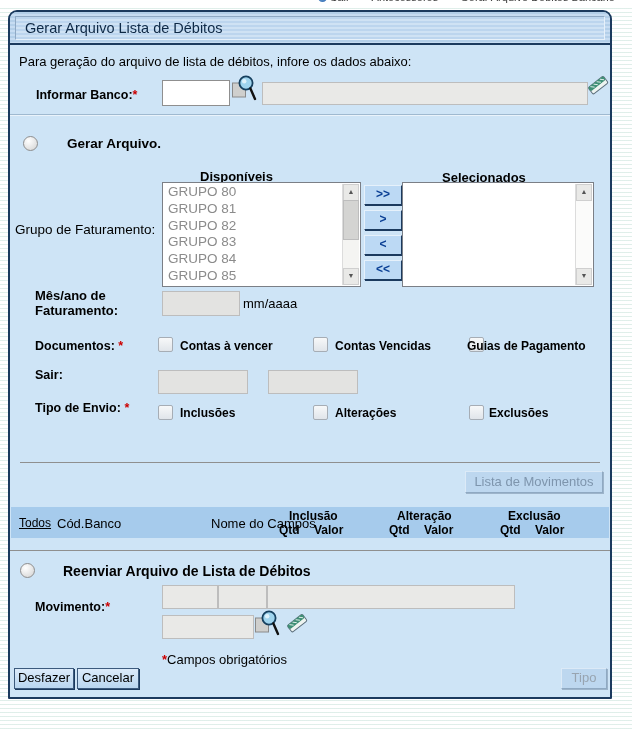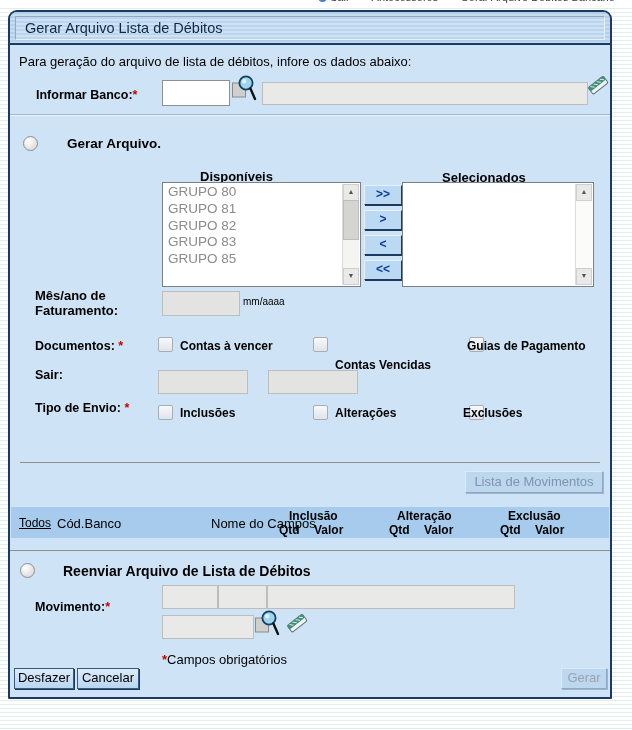--- a/index.html
+++ b/index.html
@@ -18,21 +18,21 @@
         background:#cee4f6;border:2px solid #1b3a5e;border-radius:9px 9px 1px 1px;}
   .titlebar{position:absolute;top:0;left:0;right:0;height:31px;border-radius:7px 7px 0 0;
         background:repeating-linear-gradient(180deg,#b3cfe9 0 2px,#c6dcf2 2px 4px);
         border-bottom:2px solid #1b3a5e;}
   .title-inner{position:absolute;top:4px;left:5px;right:5px;bottom:3px;
         background:repeating-linear-gradient(180deg,#bcd5ee 0 2px,#cfe2f4 2px 4px);
         border:1px solid;border-color:#8fa9c4 #e7f1fa #e7f1fa #8fa9c4;
         font-size:14.5px;color:#0e2946;line-height:22px;padding-left:9px;}
   .instruction{position:absolute;top:42px;left:9px;font-size:13px;color:#000;}
   .lbl{font-size:12.5px;font-weight:bold;color:#000;padding-left:20px;}
-  .lbl-reg{font-size:10px;color:#000;}
+  .lbl-reg{font-size:13px;color:#000;}
   .req{color:#cc0000;font-weight:bold;}
   .input-white{position:absolute;background:#fff;border:1px solid #8f8f8f;}
   .input-gray{position:absolute;background:#e9e9e7;border:1px solid #bdbdbd;}
   .sep-light{position:absolute;left:0;right:0;height:0;border-top:1px solid #9fb9d0;border-bottom:1px solid #eaf3fb;}
   .sep-gray{position:absolute;height:0;border-top:1px solid #8f8f8f;}
   .radio{position:absolute;width:13px;height:13px;border-radius:50%;
         background:radial-gradient(circle at 35% 30%, #ffffff, #d2d2d2);border:1px solid #8e8e8e;}
   .chk{position:absolute;width:13px;height:13px;border-radius:2px;
         background:linear-gradient(#f7f8f9,#e0e5ea);border:1px solid #a6adb5;}
   .listbox{position:absolute;background:#fff;border:1px solid #7b7f86;}
@@ -95,27 +95,29 @@
       </svg>
     </div>
 
     <div class="sep-light" style="top:102px;"></div>
 
     <span class="radio" style="top:124px;left:13px;"></span>
     <span class="lbl" style="position:absolute;top:124px;left:37px;font-size:13.5px;">Gerar Arquivo.</span>
 
     <span class="lbl" style="position:absolute;top:157px;left:170px;font-size:13px;">Disponíveis</span>
     <span class="lbl" style="position:absolute;top:158px;left:412px;font-size:13px;">Selecionados</span>
+    <span class="lbl-reg" style="position:absolute;top:210px;left:5px;font-size:13.5px;">Grupo de Faturamento:</span>
 
     <div class="listbox" style="top:170px;left:152px;width:197px;height:103px;">
       <div class="listitems">
         <div>GRUPO 80</div>
         <div>GRUPO 81</div>
         <div>GRUPO 82</div>
         <div>GRUPO 83</div>
+        <div>GRUPO 84</div>
         <div>GRUPO 85</div>
       </div>
       <div class="sb">
         <div class="sb-btn up">▲</div>
         <div class="thumb" style="top:16px;height:38px;"></div>
         <div class="sb-btn down">▼</div>
       </div>
     </div>
 
     <div class="tbtn" style="top:173px;">&gt;&gt;</div>
@@ -131,36 +133,36 @@
     </div>
 
     <span class="lbl" style="position:absolute;top:276px;left:5px;width:120px;font-size:13px;">Mês/ano de Faturamento:</span>
     <input class="input-gray" style="top: 279px; left: 152px; width: 72px; height: 21px; background: rgb(227, 227, 225);" type="text" value="">
     <span class="lbl-reg" style="position:absolute;top:284px;left:233px;">mm/aaaa</span>
 
     <span class="lbl" style="position:absolute;top:327px;left:5px;"><span>Documentos:</span> <span class="req">*</span></span>
     <span class="chk" style="top:325px;left:148px;"></span>
     <span class="chk-label" style="top:327px;left:170px;">Contas à vencer</span>
     <span class="chk" style="top:325px;left:303px;"></span>
-    <span class="chk-label" style="top:327px;left:325px;margin-top:19px;">Contas Vencidas</span>
+    <span class="chk-label" style="top:327px;left:325px;">Contas Vencidas</span>
     <span class="chk" style="top:325px;left:459px;"></span>
     <span class="chk-label" style="top:327px;left:457px;">Guias de Pagamento</span>
 
     <span class="lbl" style="position:absolute;top:356px;left:5px;">Sair:</span>
     <input class="input-gray" style="top: 358px; left: 148px; width: 84px; height: 20px; background: rgb(227, 227, 225);" type="text" value="">
     <span class="lbl" style="position:absolute;top:365px;left:244px;">a</span>
     <input class="input-gray" style="top: 358px; left: 258px; width: 84px; height: 20px; background: rgb(227, 227, 225);" type="text" value="">
 
     <span class="lbl" style="position:absolute;top:389px;left:5px;"><span>Tipo de Envio:</span> <span class="req">*</span></span>
     <span class="chk" style="top:393px;left:148px;"></span>
     <span class="chk-label" style="top:394px;left:170px;">Inclusões</span>
     <span class="chk" style="top:393px;left:303px;"></span>
     <span class="chk-label" style="top:394px;left:325px;">Alterações</span>
     <span class="chk" style="top:393px;left:459px;"></span>
-    <span class="chk-label" style="top:394px;left:453px;">Exclusões</span>
+    <span class="chk-label" style="top:394px;left:479px;">Exclusões</span>
 
     <div class="sep-gray" style="top:450px;left:10px;right:10px;"></div>
 
     <div class="btn-disabled" style="top:459px;left:455px;width:136px;height:20px;line-height:19px;">Lista de Movimentos</div>
 
     <div class="thead" style="top:495px;">
       <span style="top:9px;left:8px;font-weight:normal;text-decoration:underline;">Todos</span>
       <span style="top:9px;left:46px;font-size:13px;">Cód.Banco</span>
       <span style="top:9px;left:200px;font-size:13px;">Nome do Campos</span>
       <span style="top:2px;left:278px;font-weight:bold;">Inclusão</span>
@@ -200,16 +202,16 @@
           <rect x="2.5" y="9" width="19" height="4.6" rx="1.5" fill="#3f8f76"></rect>
           <path d="M5 9.6 l3 3 M9 9.6 l3 3 M13 9.6 l3 3 M17 9.6 l3 3" stroke="#dff0ea" stroke-width=".9"></path>
         </g>
       </svg>
     </div>
 
     <span style="position:absolute;top:640px;left:152px;font-size:13px;color:#000;"><span class="req">*</span><span>Campos obrigatórios</span></span>
 
     <div class="btn" style="top:656px;left:4px;width:58px;height:19px;">Desfazer</div>
     <div class="btn" style="top:656px;left:67px;width:60px;height:19px;">Cancelar</div>
-    <div class="btn-disabled" style="top:656px;left:551px;width:44px;height:19px;line-height:18px;color:#98a4b0;">Gerar</div>
+    <div class="btn-disabled" style="top:656px;left:551px;width:44px;height:19px;line-height:18px;color:#98a4b0;">Tipo</div>
 
   </div>
 </div>
 
 </body></html>

